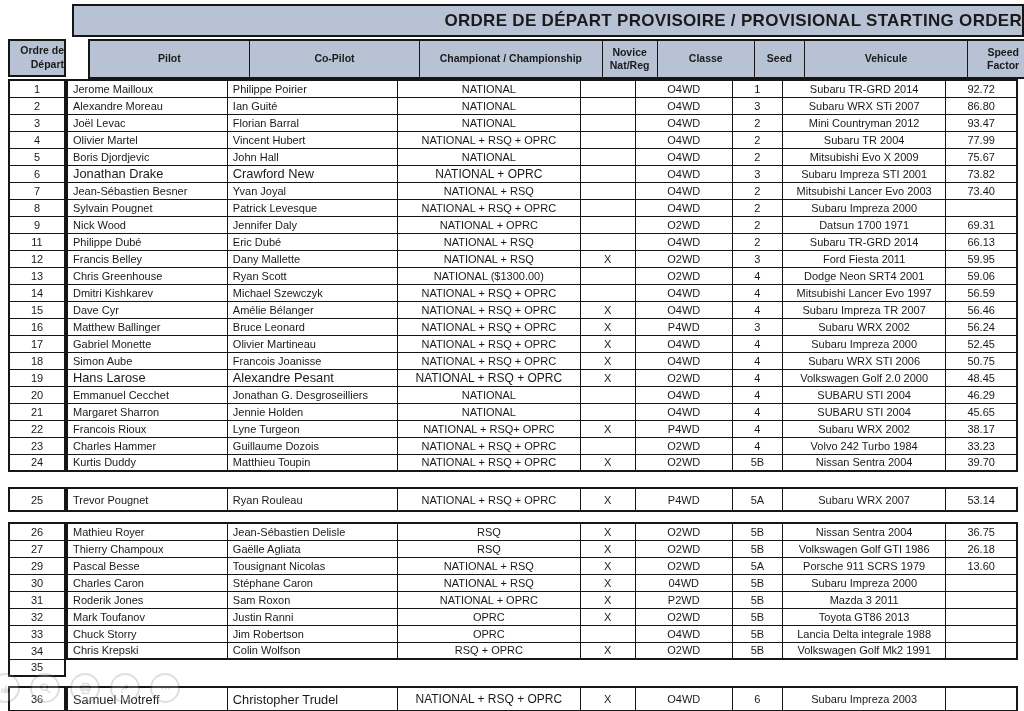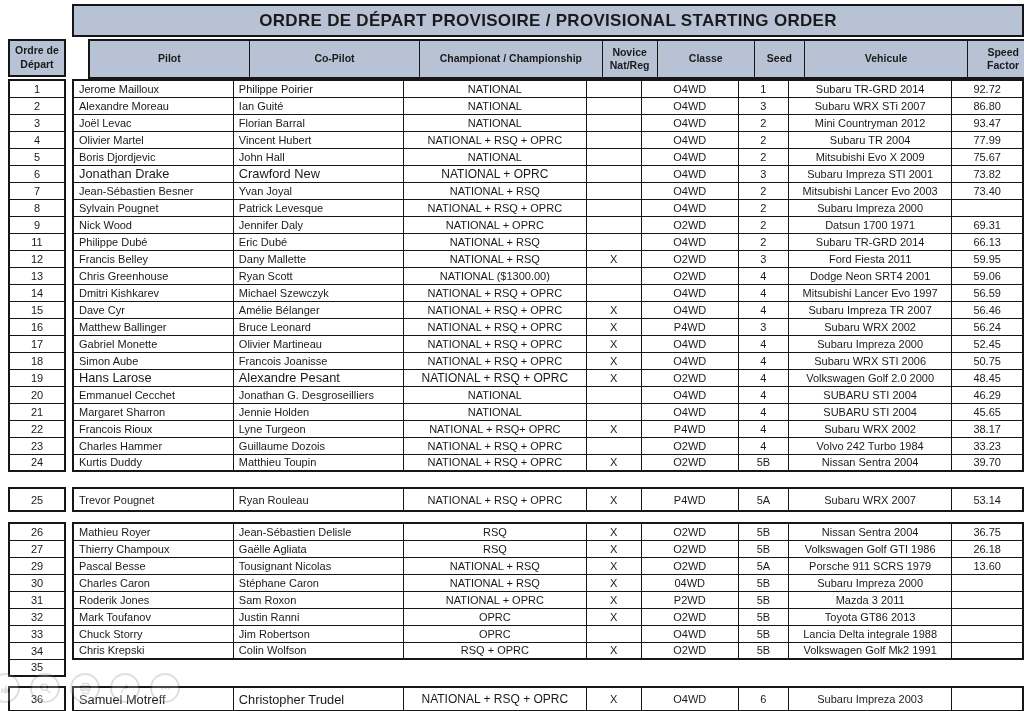--- a/index.html
+++ b/index.html
@@ -2,37 +2,37 @@
 <html><head>
 <meta charset="utf-8">
 <style>
   html,body{margin:0;padding:0;width:1024px;height:711px;overflow:hidden;background:#fff;
     font-family:"Liberation Sans",sans-serif;color:#1a1a1a;}
   .sheet{position:absolute;left:8px;top:4px;}
 
   
   .title-row{margin-left:64px;}
   .title-bar{box-sizing:border-box;width:952px;height:33px;background:#b7c3d5;
-    border:2px solid #161616;text-align:center;font-weight:bold;font-size:17px;
+    border:2px solid #161616;text-align:right;font-weight:bold;font-size:17px;
     line-height:29px;letter-spacing:.3px;white-space:nowrap;}
 
   
   .header-row{display:flex;margin-top:2px;}
   .order-header{box-sizing:border-box;width:58px;height:38px;border:2px solid #161616;
-    background:#b7c3d5;font-weight:bold;font-size:10.5px;text-align:center;
+    background:#b7c3d5;font-weight:bold;font-size:10.5px;text-align:right;
     display:flex;flex-direction:column;justify-content:center;line-height:1.3;}
   table{border-collapse:collapse;table-layout:fixed;border:2px solid #161616;}
   .headtbl{margin-left:22px;width:952px;}
   .headtbl th{box-sizing:border-box;border:1px solid #161616;background:#b7c3d5;
     font-size:10.5px;font-weight:bold;height:38px;line-height:1.25;padding:0 2px;overflow:hidden;}
 
   
   .group{display:flex;align-items:flex-start;}
   .numtbl{width:58px;}
-  .maintbl{margin-left:6px;width:952px;padding-left:22px;}
+  .maintbl{width:952px;padding-left:22px;}
   td{box-sizing:border-box;border:1px solid #161616;font-size:11px;white-space:nowrap;
     overflow:hidden;padding:0 3px;text-align:center;}
   td.c-pilot,td.c-copilot{text-align:left;padding-left:5px;}
   td.num{text-align:center;}
   .g1 tr,.g3 tr{height:17px;}
   .g2 tr{height:23px;}
   .g4 tr{height:24px;}
   td.c-pilot.large,td.c-copilot.large{font-size:12.8px;}
   td.c-championship.large{font-size:12px;}
   .gap1{margin-top:15px;} .gap2{margin-top:10px;} .gap3{margin-top:9px;}

